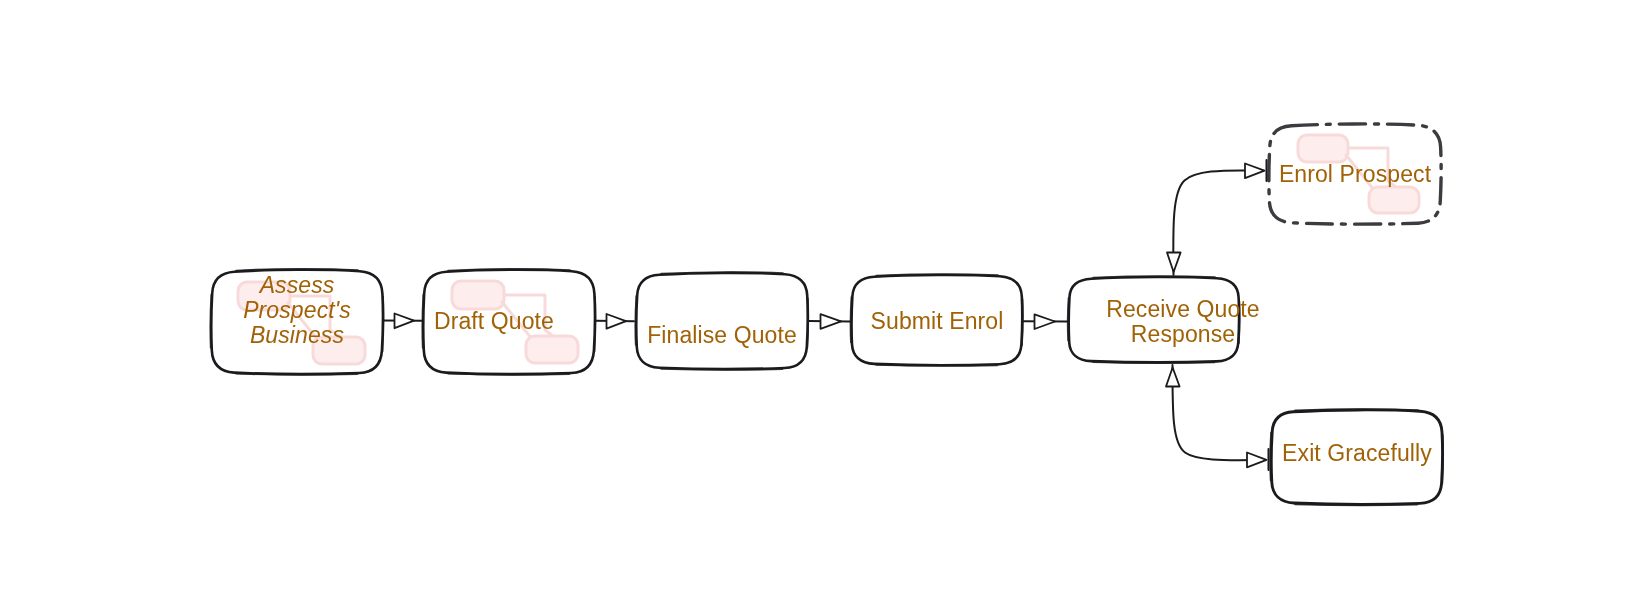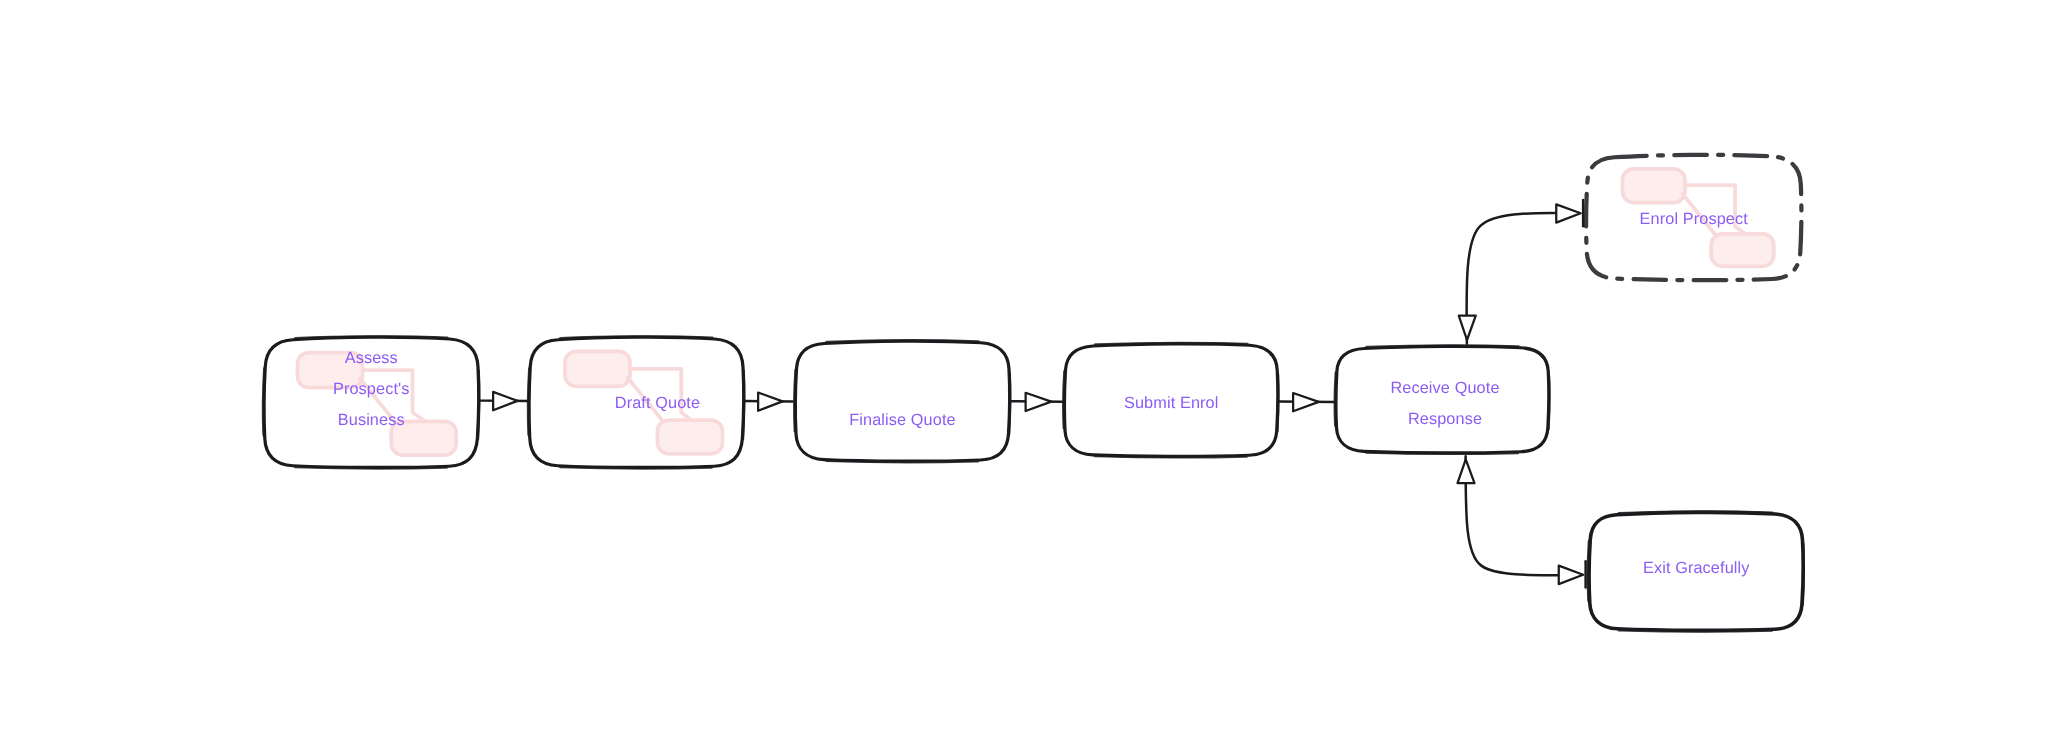--- a/index.html
+++ b/index.html
@@ -20,23 +20,23 @@
     width: 1638px;
     height: 590px;
   }
   .node-label {
     position: absolute;
     display: flex;
     align-items: center;
     justify-content: center;
     text-align: center;
     font-family: "Liberation Sans", sans-serif;
-    font-size: 13px;
+    font-size: 23px;
     line-height: 25px;
-    color: #8b5cf6;
+    color: #a16207;
     letter-spacing: 0.1px;
     white-space: pre-line;
     pointer-events: none;
     user-select: none;
   }
   .node-hit {
     position: absolute;
     background: transparent;
   }
 </style>
@@ -208,31 +208,31 @@
              C 1196.0 460.5, 1224 460.5, 1255 460.0" fill="none" stroke="#1b1b1f" stroke-width="2" stroke-linecap="round"></path>
 
     <path d="M1166.0 386.5 L 1172.6 367.5 L 1179.6 386.5 Z" fill="#ffffff" stroke="#1b1b1f" stroke-width="1.8" stroke-linejoin="round"></path>
 
     <path d="M1247.0 452.5 L 1266.5 459.8 L 1247.0 467.3 Z" fill="#ffffff" stroke="#1b1b1f" stroke-width="1.8" stroke-linejoin="round"></path>
     <path d="M1268.5 449 L 1268.5 470" fill="none" stroke="#1b1b1f" stroke-width="2" stroke-linecap="round"></path>
   </g>
 
 </svg>
 
-<div class="node-label" style="left:211px; top:270px; width:172px; height:80px;">Assess
+<div class="node-label" style="left:211px; top:270px; width:172px; height:80px;font-style:italic;">Assess
 Prospect's
 Business</div>
 
-<div class="node-label" style="left:440px; top:270px; width:172px; height:103px;">Draft Quote</div>
+<div class="node-label" style="left:408px; top:270px; width:172px; height:103px;">Draft Quote</div>
 
 <div class="node-label" style="left:636px; top:287px; width:172px; height:97px;">Finalise Quote</div>
 
 <div class="node-label" style="left:851px; top:275px; width:172px; height:93px;">Submit Enrol</div>
 
-<div class="node-label" style="left:1068px; top:277px; width:176px; height:90px;">Receive Quote
+<div class="node-label" style="left:1068px; top:277px; width:176px; height:90px;padding-left:27px;">Receive Quote
 Response</div>
 
 <div class="node-label" style="left:1268px; top:124px; width:174px; height:100px;">Enrol Prospect</div>
 
 <div class="node-label" style="left:1270px; top:410px; width:174px; height:87px;">Exit Gracefully</div>
 
 <div class="node-hit" style="left:211px; top:270px; width:172px; height:103px;"></div>
 <div class="node-hit" style="left:423px; top:270px; width:172px; height:103px;"></div>
 <div class="node-hit" style="left:636px; top:273px; width:172px; height:97px;"></div>
 <div class="node-hit" style="left:851px; top:275px; width:172px; height:93px;"></div>

